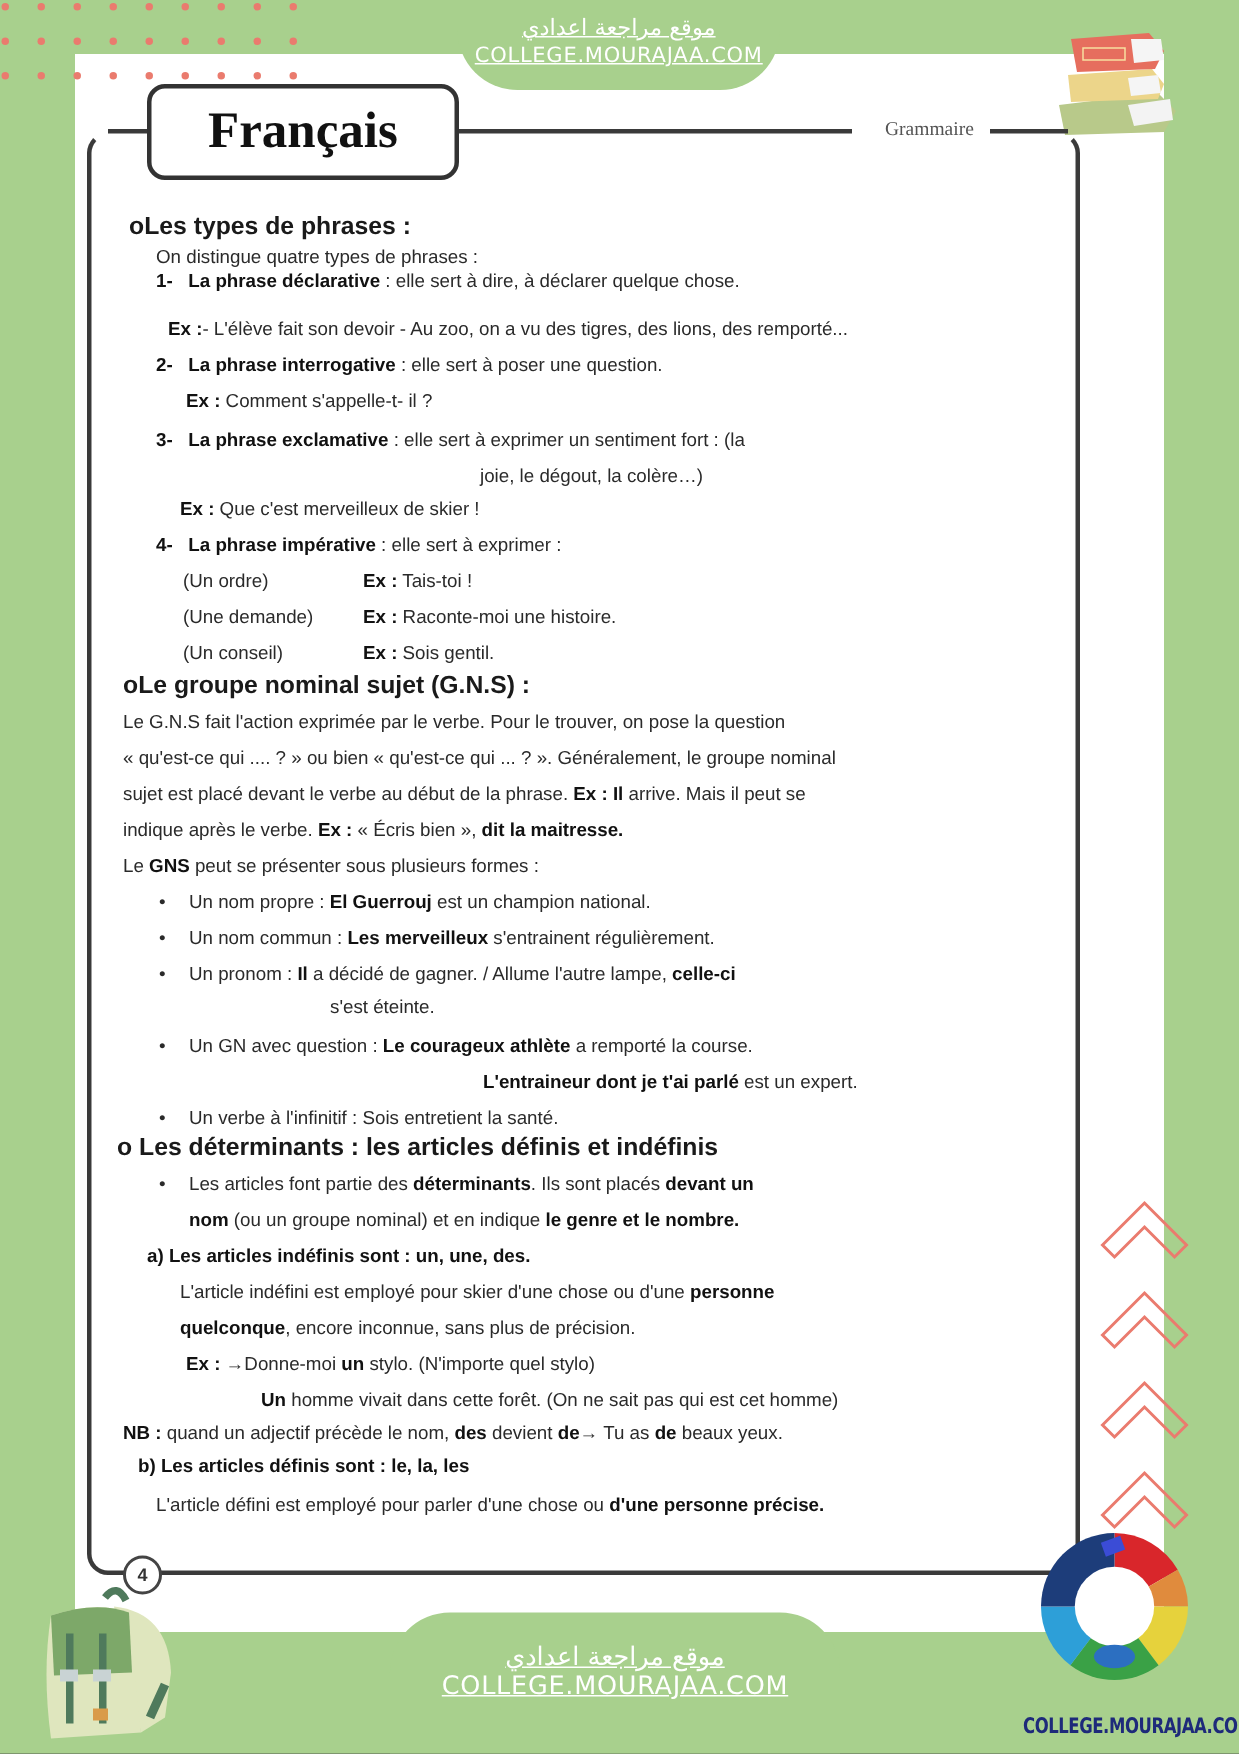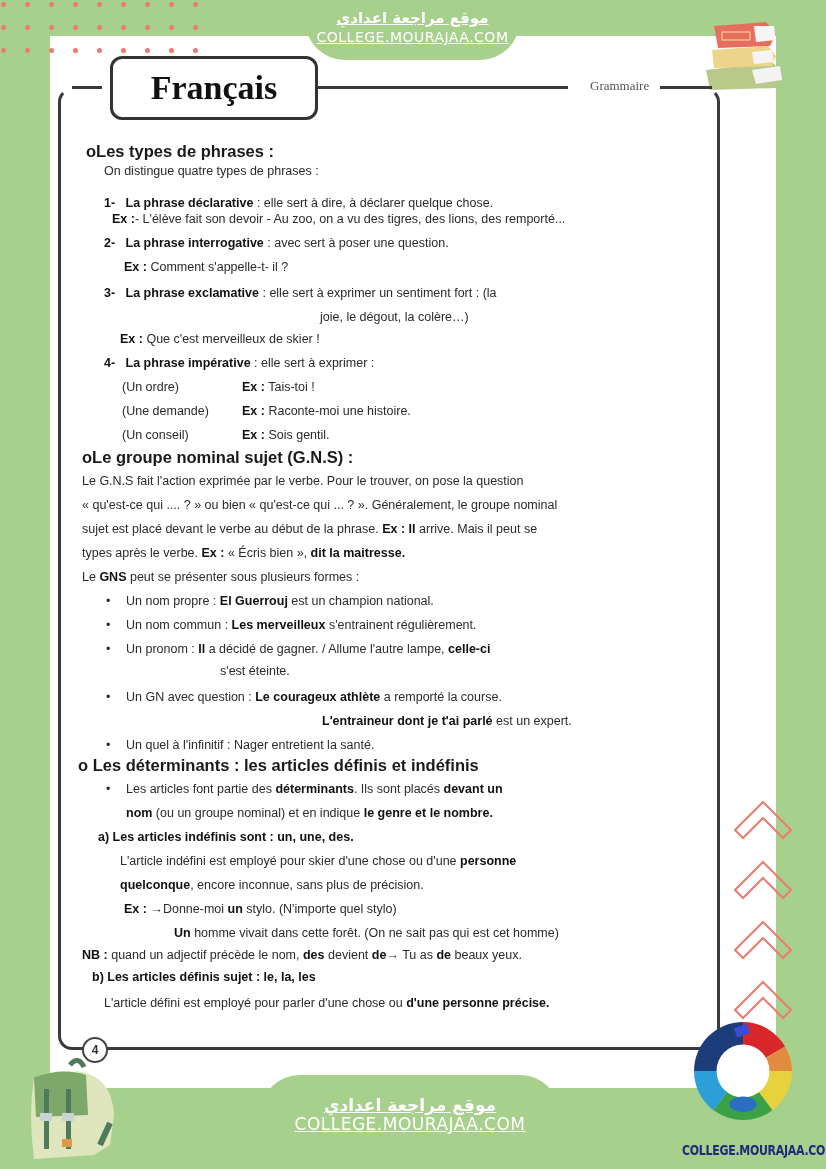--- a/index.html
+++ b/index.html
@@ -10,31 +10,31 @@
     .page-white { position: absolute; left: 50px; top: 36px; width: 726px; height: 1052px; background: #ffffff; }
     .frame-left-bar { position: absolute; left: 0; top: 36px; width: 50px; height: 1052px; background: #a8d08d; }
 
     
     .dots { position: absolute; left: 0; top: 0; width: 200px; height: 60px; }
     .dot { position: absolute; width: 5px; height: 5px; border-radius: 50%; background: #ea7b6e; }
 
     
     .site-tab { position: absolute; top: 0; width: 200px; text-align: center; color: #ffffff; }
     .site-tab.top { left: 305px; top: 0; height: 60px; width: 215px; background: #a8d08d; border-radius: 0 0 40px 40px; padding-top: 8px; }
-    .site-tab .ar { font-family: "DejaVu Sans", sans-serif; font-size: 15px; font-weight: bold; text-decoration: underline; line-height: 20px; direction: rtl; }
+    .site-tab .ar { font-family: "DejaVu Sans", sans-serif; font-size: 15px; font-weight: normal; text-decoration: underline; line-height: 20px; direction: rtl; }
     .site-tab .en { font-family: "DejaVu Sans", sans-serif; font-size: 14px; text-decoration: underline; letter-spacing: 0.5px; line-height: 18px; }
     .site-tab.bottom { left: 260px; top: 1075px; width: 300px; height: 94px; background: #a8d08d; border-radius: 40px 40px 0 0; padding-top: 20px; }
     .site-tab.bottom .ar { font-size: 17px; }
     .site-tab.bottom .en { font-size: 17px; }
     .bottom-band { position: absolute; left: 0; top: 1112px; width: 826px; height: 57px; background: #a8d08d; }
 
     
     .doc-frame { position: absolute; left: 58px; top: 88px; width: 662px; height: 962px; border: 3px solid #3a3a3a; border-radius: 14px; border-top-color: transparent; }
     .doc-top-line { position: absolute; top: 86px; height: 3px; background: #3a3a3a; }
-    .title-box { position: absolute; left: 98px; top: 56px; width: 208px; height: 64px; border: 3px solid #333; border-radius: 12px; background: #fff; display: flex; align-items: center; justify-content: center; margin-left: 12px; }
+    .title-box { position: absolute; left: 98px; top: 56px; width: 208px; height: 64px; border: 3px solid #333; border-radius: 12px; background: #fff; display: flex; align-items: center; justify-content: center; }
     .title-box span { font-family: "Liberation Serif", serif; font-weight: bold; font-size: 34px; color: #111; }
     .subject-tag { position: absolute; left: 584px; top: 78px; font-family: "Liberation Serif", serif; font-size: 13px; color: #555; background: #fff; padding: 0 6px; }
     .page-num { position: absolute; left: 82px; top: 1037px; width: 26px; height: 26px; border: 2px solid #444; border-radius: 50%; background: #fff; font-size: 12px; color: #333; text-align: center; line-height: 22px; font-weight: bold; }
 
     
     .content { position: absolute; left: 78px; top: 138px; width: 630px; color: #2a2a2a; font-family: "Liberation Sans", sans-serif; font-size: 12.5px; }
     .line { position: absolute; white-space: nowrap; }
     .h { font-weight: bold; font-size: 16.5px; color: #1a1a1a; }
     .b { font-weight: bold; color: #111; }
     .bul { display: inline-block; width: 20px; }
@@ -109,29 +109,29 @@
 </div>
 <div class="subject-tag">Grammaire</div>
 
 <div class="content">
 
   <div class="line h" style="left:8px;top:4px">
     <span>o</span><span>Les types de phrases :</span>
   </div>
   <div class="line" style="left:26px;top:26px">On distingue quatre types de phrases :</div>
 
-  <div class="line" style="left:26px;top:58px">
+  <div class="line" style="left:26px;top:42px">
     <span class="b">1-</span>&nbsp;&nbsp;&nbsp;<span class="b">La phrase déclarative</span><span> : elle sert à dire, à déclarer quelque chose.</span>
   </div>
   <div class="line" style="left:34px;top:74px">
     <span class="b">Ex :</span><span>- L'élève fait son devoir  - Au zoo, on a vu des tigres, des lions, des remporté...</span>
   </div>
 
   <div class="line" style="left:26px;top:98px">
-    <span class="b">2-</span>&nbsp;&nbsp;&nbsp;<span class="b">La phrase interrogative</span><span> : avec sert à poser une question.</span>
+    <span class="b">2-</span>&nbsp;&nbsp;&nbsp;<span class="b">La phrase interrogative</span><span> : elle sert à poser une question.</span>
   </div>
   <div class="line" style="left:46px;top:122px">
     <span class="b">Ex :</span><span> Comment  s'appelle-t- il ?</span>
   </div>
 
   <div class="line" style="left:26px;top:148px">
     <span class="b">3-</span>&nbsp;&nbsp;&nbsp;<span class="b">La phrase exclamative</span><span> : elle sert à exprimer un sentiment fort : (la</span>
   </div>
   <div class="line" style="left:242px;top:172px">joie, le dégout, la colère…)</div>
   <div class="line" style="left:42px;top:194px">
@@ -153,21 +153,21 @@
 
   <div class="line h" style="left:4px;top:310px">
     <span>o</span><span>Le groupe nominal sujet (G.N.S) :</span>
   </div>
   <div class="line" style="left:4px;top:336px">Le G.N.S fait l'action exprimée par le verbe. Pour le trouver, on pose la question</div>
   <div class="line" style="left:4px;top:360px">« qu'est-ce qui .... ? » ou bien « qu'est-ce qui ... ? ». Généralement, le groupe nominal</div>
   <div class="line" style="left:4px;top:384px">
     <span>sujet est placé devant le verbe au début de la phrase. </span><span class="b">Ex : Il</span><span> arrive. Mais il peut se</span>
   </div>
   <div class="line" style="left:4px;top:408px">
-    <span>types après le verbe. </span><span class="b">Ex :</span><span> « Écris bien », </span><span class="b">dit la maitresse.</span>
+    <span>indique après le verbe. </span><span class="b">Ex :</span><span> « Écris bien », </span><span class="b">dit la maitresse.</span>
   </div>
   <div class="line" style="left:4px;top:432px">
     <span>Le </span><span class="b">GNS</span><span> peut se présenter sous plusieurs formes :</span>
   </div>
 
   <div class="line" style="left:28px;top:456px">
     <span class="bul">•</span><span>Un nom propre : </span><span class="b">El Guerrouj</span><span> est un champion national.</span>
   </div>
   <div class="line" style="left:28px;top:480px">
     <span class="bul">•</span><span>Un nom commun : </span><span class="b">Les merveilleux</span><span> s'entrainent régulièrement.</span>
@@ -176,21 +176,21 @@
     <span class="bul">•</span><span>Un pronom : </span><span class="b">Il</span><span> a décidé de gagner. / Allume l'autre lampe, </span><span class="b">celle-ci</span>
   </div>
   <div class="line" style="left:142px;top:526px">s'est éteinte.</div>
   <div class="line" style="left:28px;top:552px">
     <span class="bul">•</span><span>Un GN avec question : </span><span class="b">Le courageux athlète</span><span> a remporté la course.</span>
   </div>
   <div class="line" style="left:244px;top:576px">
     <span class="b">L'entraineur dont je t'ai parlé</span><span> est un expert.</span>
   </div>
   <div class="line" style="left:28px;top:600px">
-    <span class="bul">•</span><span>Un quel à l'infinitif : Nager entretient la santé.</span>
+    <span class="bul">•</span><span>Un verbe à l'infinitif : Sois entretient la santé.</span>
   </div>
 
   <div class="line h" style="left:0px;top:618px">
     <span>o</span> <span>Les déterminants : les articles définis et indéfinis</span>
   </div>
   <div class="line" style="left:28px;top:644px">
     <span class="bul">•</span><span>Les articles font partie des </span><span class="b">déterminants</span><span>. Ils sont placés </span><span class="b">devant un</span>
   </div>
   <div class="line" style="left:48px;top:668px">
     <span class="b">nom</span><span> (ou un groupe nominal) et en indique </span><span class="b">le genre et le nombre.</span>
@@ -204,21 +204,21 @@
   </div>
   <div class="line" style="left:46px;top:764px">
     <span class="b">Ex :</span><span> →Donne-moi </span><span class="b">un</span><span> stylo. (N'importe quel stylo)</span>
   </div>
   <div class="line" style="left:96px;top:788px">
     <span class="b">Un</span><span> homme vivait dans cette forêt. (On ne sait pas qui est cet homme)</span>
   </div>
   <div class="line" style="left:4px;top:810px">
     <span class="b">NB :</span><span> quand un adjectif précède le nom, </span><span class="b">des</span><span> devient </span><span class="b">de</span><span>→ Tu as </span><span class="b">de</span><span> beaux  yeux.</span>
   </div>
-  <div class="line b" style="left:14px;top:832px">b) Les articles définis sujet : le, la, les</div>
+  <div class="line b" style="left:14px;top:832px">b) Les articles définis sont : le, la, les</div>
   <div class="line" style="left:26px;top:858px">
     <span>L'article défini est employé pour parler d'une chose ou </span><span class="b">d'une personne précise.</span>
   </div>
 </div>
 
 <div class="page-num">4</div>
 
 <div class="chevrons">
   <svg class="chev" style="top:0" viewBox="0 0 60 50">
       <path d="M2 40 L30 12 L58 40 L50 48 L30 28 L10 48 Z" fill="none" stroke="#ea7b6e" stroke-width="2"></path>

